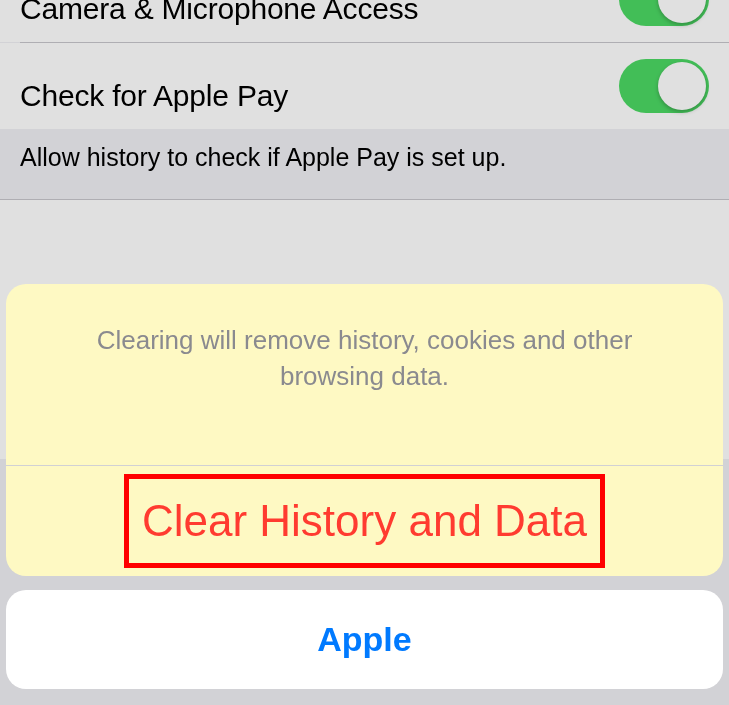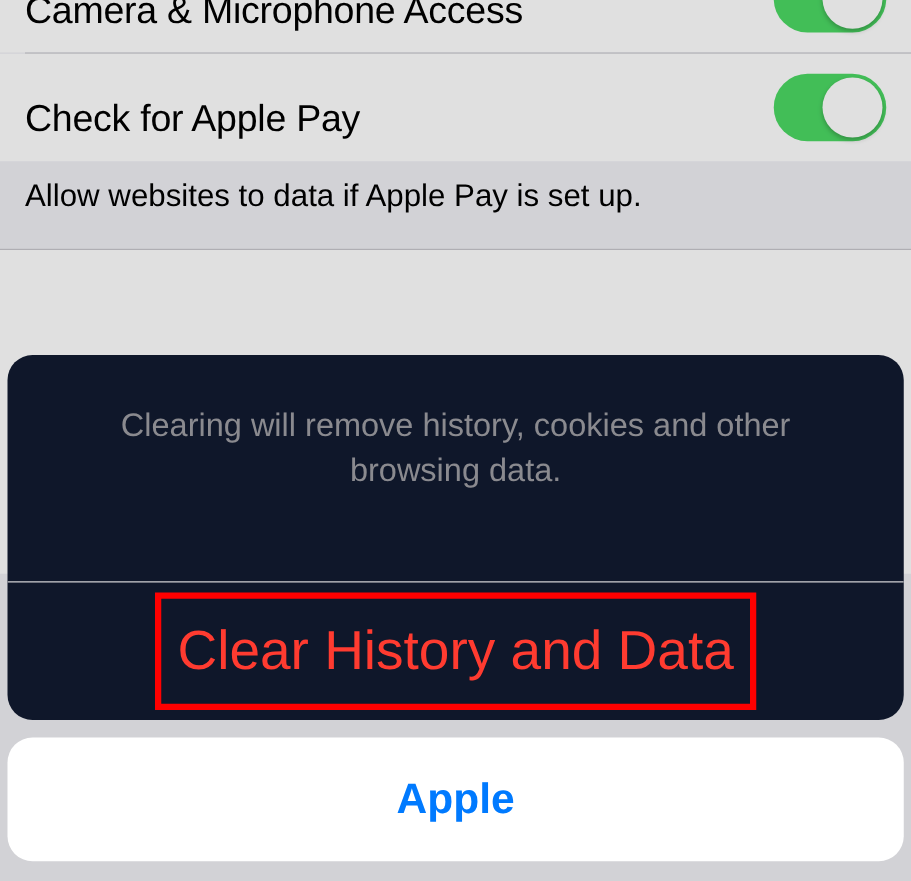--- a/index.html
+++ b/index.html
@@ -75,21 +75,21 @@
       inset: 0;
       background: rgba(0,0,0,0.12);
     }
     .sheet-wrap {
       position: absolute;
       left: 6px;
       right: 6px;
       bottom: 16px;
     }
     .sheet {
-      background: #0f172a;
+      background: #fef9c3;
       border-radius: 20px;
       overflow: hidden;
       margin-bottom: 14px;
     }
     .sheet-message {
       padding: 38px 40px 34px;
       text-align: center;
       font-size: 26px;
       line-height: 1.4;
       color: #8a8a8f;
@@ -137,21 +137,21 @@
     </div>
   </div>
   <div class="divider"></div>
   <div class="row">
     <span class="row-label">Check for Apple Pay</span>
     <div class="toggle">
       <div class="toggle-knob"></div>
     </div>
   </div>
   <div class="footer-text">
-    <div class="primary">Allow websites to data if Apple Pay is set up.</div>
+    <div class="primary">Allow history to check if Apple Pay is set up.</div>
   </div>
   <div class="spacer-section"></div>
 </div>
 
 <div class="dim-overlay"></div>
 
 <div class="sheet-wrap">
   <div class="sheet">
     <div class="sheet-message">
       <div>Clearing will remove history, cookies and other browsing data.</div>

